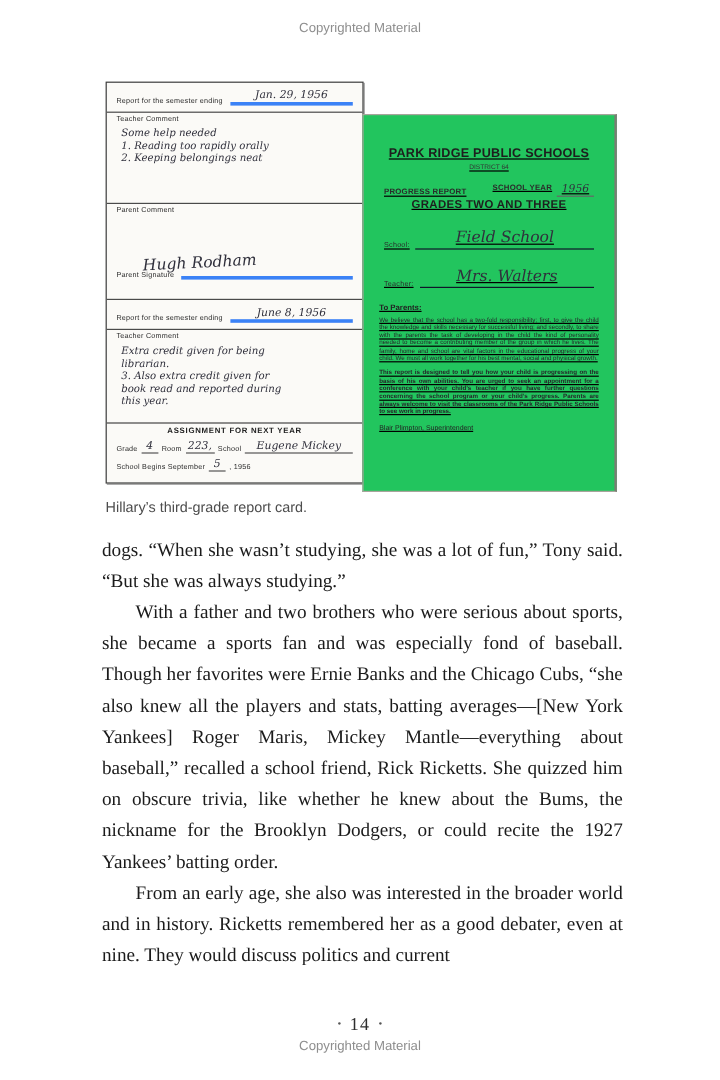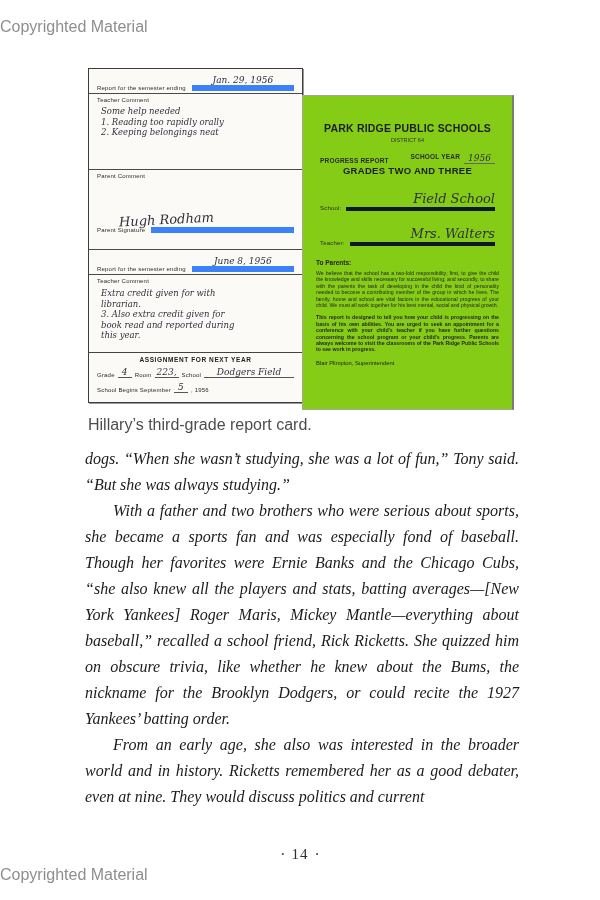--- a/index.html
+++ b/index.html
@@ -1,39 +1,39 @@
 <!DOCTYPE html>
 <html><head>
 <meta charset="utf-8">
 <style>
   * { margin:0; padding:0; box-sizing:border-box; }
   html,body { width:600px; height:900px; background:#ffffff; }
   body { position:relative; font-family:"Liberation Serif", serif; overflow:hidden; }
 
-  .copyright { position:absolute; left:0; width:100%; text-align:left;
-    font-family:"Liberation Sans", sans-serif; font-size:16px; color:#8e8e8e; }
+  .copyright { position:absolute; left:0; width:100%; text-align:center;
+    font-family:"Liberation Sans", sans-serif; font-size:11px; color:#8e8e8e; }
   .copyright.top { top:18px; }
   .copyright.bottom { top:866px; }
 
   
   .scan { position:absolute; left:88px; top:68px; width:426px; height:342px; }
 
   .card-left { position:absolute; left:0; top:0; width:215px; height:335px;
     background:#fbfaf7; border:1px solid #3d3d3d; box-shadow:1px 1px 0 #9a9a9a; }
   .card-right { position:absolute; left:214px; top:27px; width:212px; height:315px;
-    background:#84cc16; border:1px solid #a8a49c; border-right:2px solid #7d7a74;
-    padding:26px 13px 0 13px; }
+    background:#22c55e; border:1px solid #a8a49c; border-right:2px solid #7d7a74;
+    padding:26px 13px 0 13px;text-decoration:underline; }
 
   .rc-label { font-family:"Liberation Sans", sans-serif; font-size:6px; color:#2b2b2b;
     letter-spacing:.2px; white-space:nowrap; }
   .divider { position:absolute; left:0; right:0; border-top:1px solid #4a4a4a; }
   .hw { font-family:"DejaVu Serif", serif; font-style:italic; color:#30303c; }
   .hw-sm { font-size:9px; line-height:10px; }
   .rc-row { position:absolute; display:flex; align-items:flex-end; gap:6px; }
-  .rc-fill { flex:1; border-bottom:6px solid #3b82f6; text-align:center; }
+  .rc-fill { flex:1; border-bottom:3px solid #3b82f6; text-align:center; }
 
   .sem1 { top:6px; left:8px; right:8px; }
   .d-top { top:24px; }
   .tc1-label { position:absolute; top:28px; left:8px; }
   .tc1-lines { position:absolute; top:37px; left:12px; right:8px;
     font-size:8.5px; line-height:10.5px; }
   .d-pc { top:100px; }
   .pc-label { position:absolute; top:104px; left:8px; }
   .sig { position:absolute; top:143px; left:30px; font-size:13px; transform:rotate(-3deg); }
   .sig-row { top:158px; left:8px; right:8px; }
@@ -60,35 +60,35 @@
     color:#333; margin-top:3px; }
   .pr-row { display:flex; justify-content:space-between; align-items:flex-end;
     margin-top:10px; padding:0 4px; }
   .pr-row .rc-label { font-size:6.5px; font-weight:bold; }
   .pr-year { display:flex; align-items:flex-start; gap:4px; }
   .pr-year .hw { font-size:9px; border-bottom:1px solid #666; padding:0 4px; }
   .pr-grades { font-family:"Liberation Sans", sans-serif; font-size:9.5px; font-weight:bold;
     text-align:center; color:#1e1e1e; margin-top:1px; letter-spacing:.3px; }
   .pr-field { display:flex; align-items:flex-end; gap:5px; margin-top:13px; padding:0 4px; }
   .pr-field .rc-label { font-size:6px; }
-  .pr-fill { flex:1; border-bottom:4px solid #0f172a; text-align:right; }
+  .pr-fill { flex:1; border-bottom:1px solid #0f172a; text-align:center; }
   .pr-fill .hw { font-size:13px; line-height:14px; }
   .pr-toparents { font-family:"Liberation Sans", sans-serif; font-size:6.5px; font-weight:bold;
     color:#222; margin-top:13px; }
   .pr-para { font-family:"Liberation Sans", sans-serif; font-size:5.2px; line-height:6.4px;
     text-align:justify; color:#26262a; margin-top:4px; }
   .pr-para.bold { font-weight:bold; margin-top:6px; }
   .pr-sign { font-family:"Liberation Sans", sans-serif; font-size:5.8px; color:#222; margin-top:7px; }
 
   
   .caption { position:absolute; left:88px; top:416px;
-    font-family:"Liberation Sans", sans-serif; font-size:16px; color:#4d4d4d; }
+    font-family:"Liberation Sans", sans-serif; font-size:12px; color:#4d4d4d; }
 
   .body-text { position:absolute; left:85px; top:446px; width:434px;
-    font-size:16px; line-height:26px; color:#1b1b1b; text-align:justify;font-style:italic; }
+    font-size:16px; line-height:26px; color:#1b1b1b; text-align:justify; }
   .body-text p.indent { text-indent:28px; }
 
   .pagenum { position:absolute; left:0; top:845px; width:100%; text-align:center; }
   .pagenum .dot { font-size:9px; color:#555; vertical-align:2px; }
   .pagenum .num { font-size:15px; color:#2e2e2e; margin:0 7px; letter-spacing:1px; }
 </style>
 </head>
 <body>
 
 <div class="copyright top">Copyrighted Material</div>
@@ -115,35 +115,35 @@
       <span class="rc-fill"></span>
     </div>
     <div class="divider d-mid"></div>
     <div class="rc-row sem2">
       <span class="rc-label">Report for the semester ending</span>
       <span class="rc-fill hw hw-sm">June 8, 1956</span>
     </div>
     <div class="divider d-sem2"></div>
     <div class="rc-label tc2-label">Teacher Comment</div>
     <div class="tc2-lines">
-      <div class="hw">Extra credit given for with</div>
+      <div class="hw">Extra credit given for being</div>
       <div class="hw">librarian.</div>
       <div class="hw">3. Also extra credit given for</div>
       <div class="hw">book read and reported during</div>
       <div class="hw">this year.</div>
     </div>
     <div class="assign">
       <div class="assign-title">ASSIGNMENT FOR NEXT YEAR</div>
       <div class="assign-row">
         <span class="rc-label">Grade</span>
         <span class="hw hw-sm u grade">4</span>
         <span class="rc-label">Room</span>
         <span class="hw hw-sm u room">223,</span>
         <span class="rc-label">School</span>
-        <span class="hw hw-sm u schoolname">Dodgers Field</span>
+        <span class="hw hw-sm u schoolname">Eugene Mickey</span>
       </div>
       <div class="assign-row">
         <span class="rc-label">School Begins September</span>
         <span class="hw hw-sm u day">5</span>
         <span class="rc-label">, 1956</span>
       </div>
     </div>
   </div>
 
   <div class="card-right">

